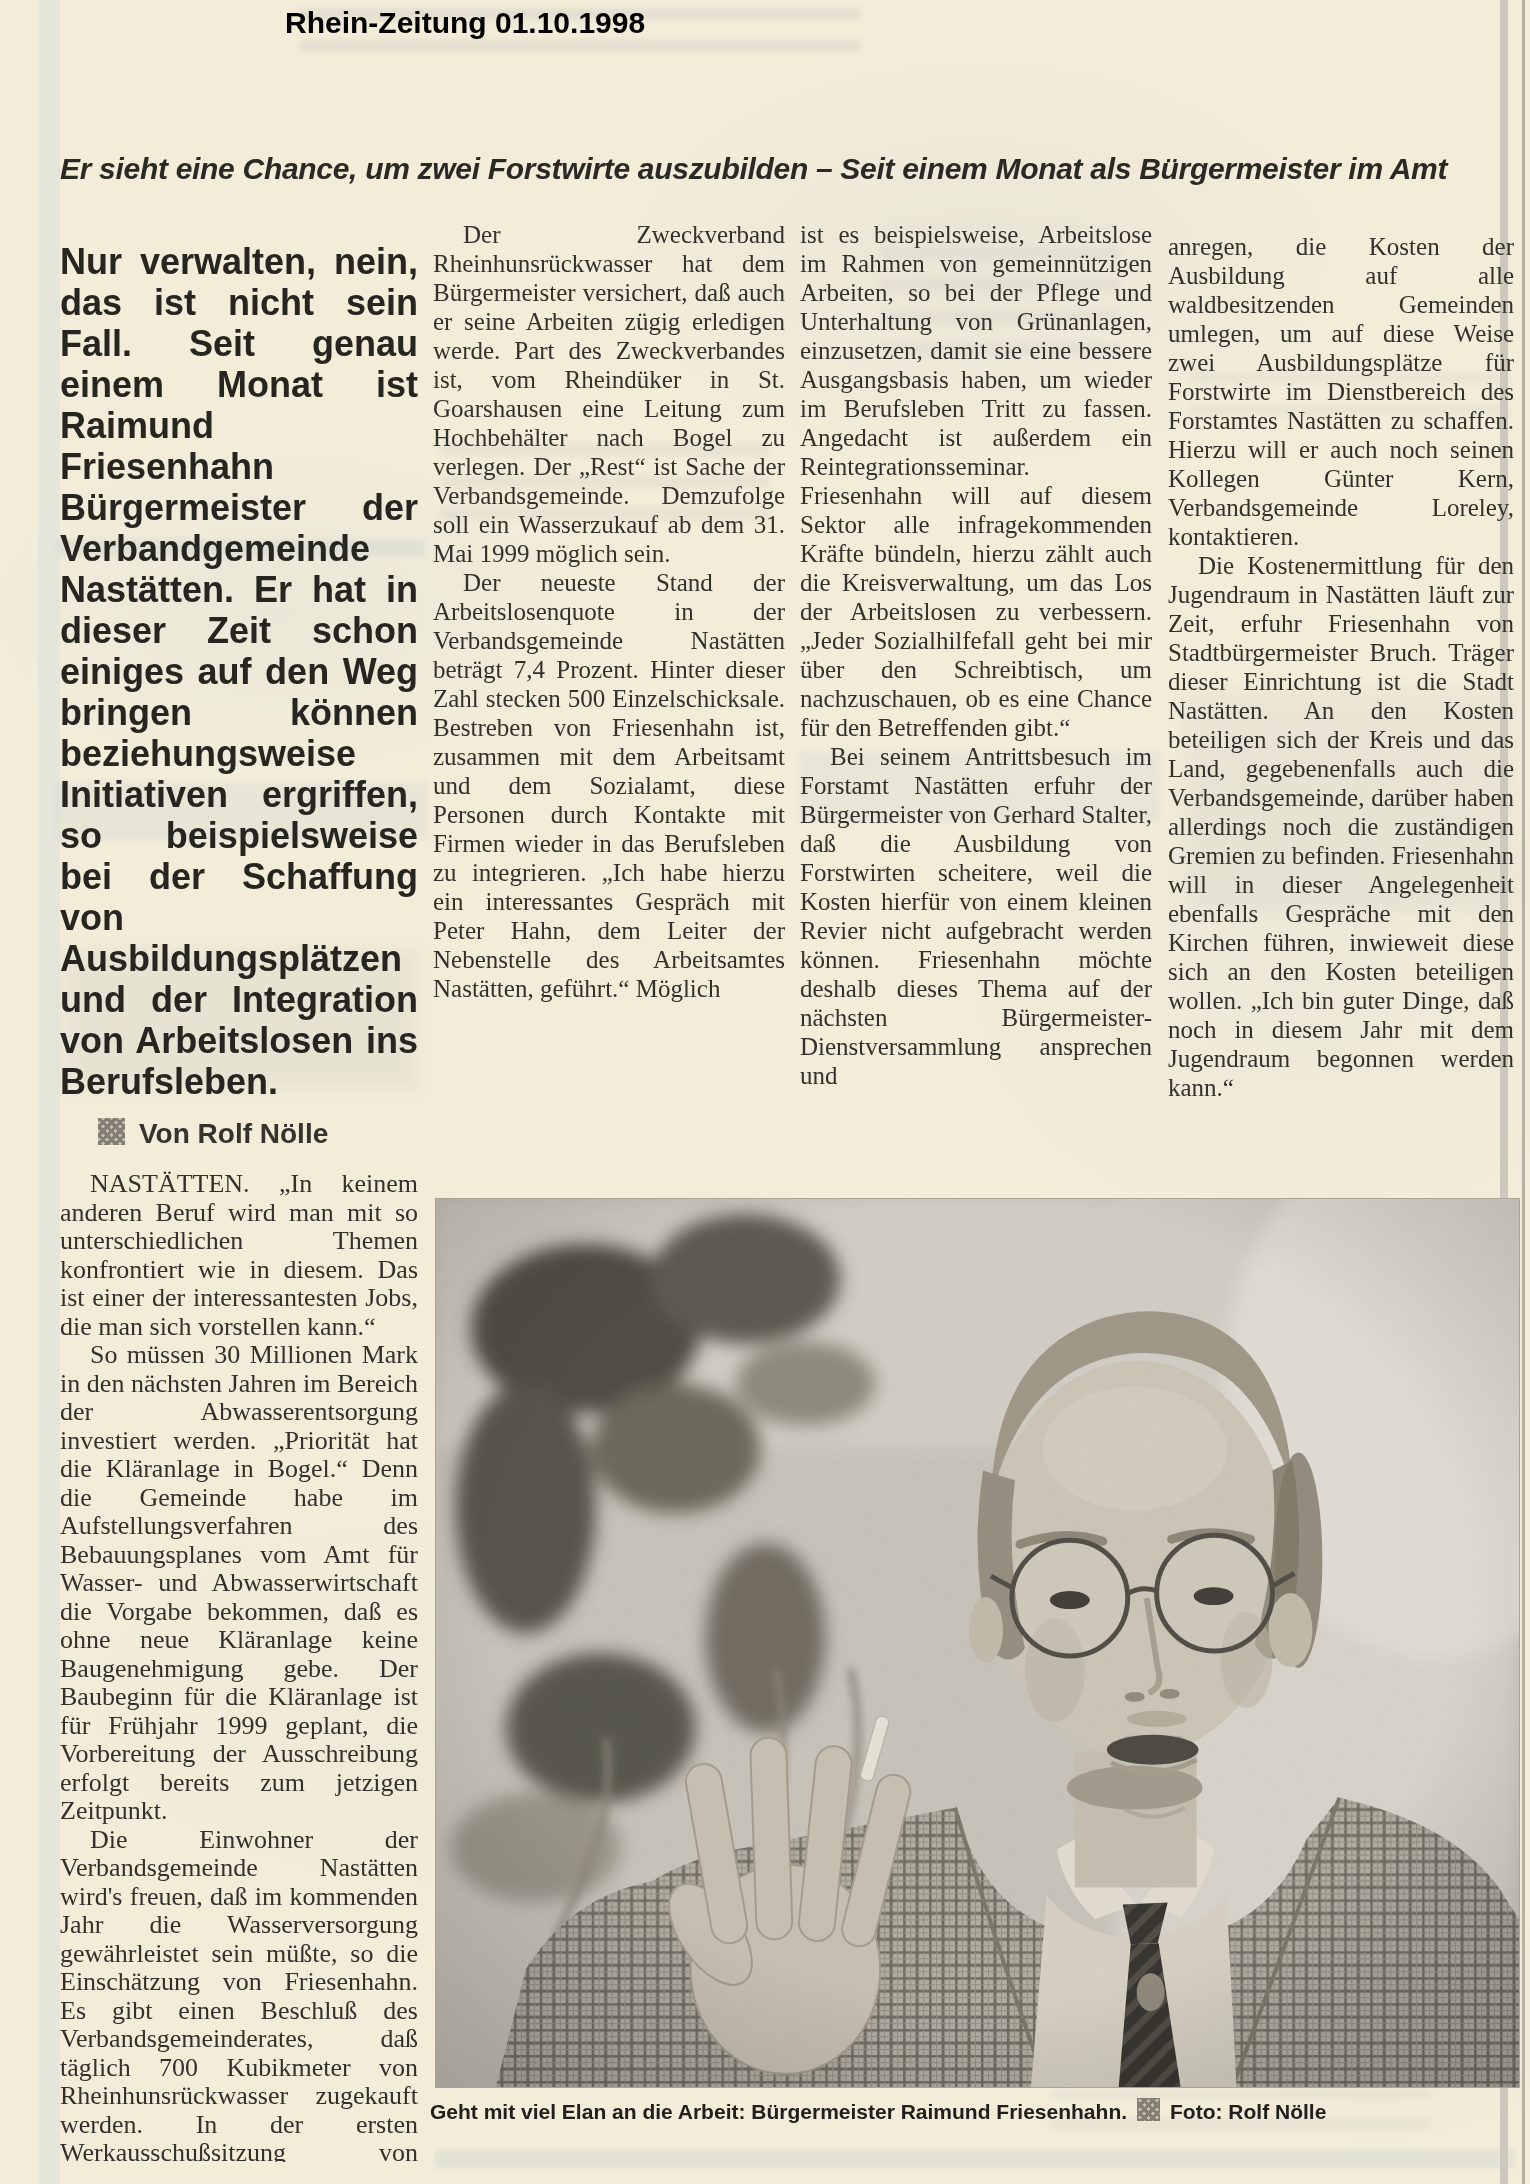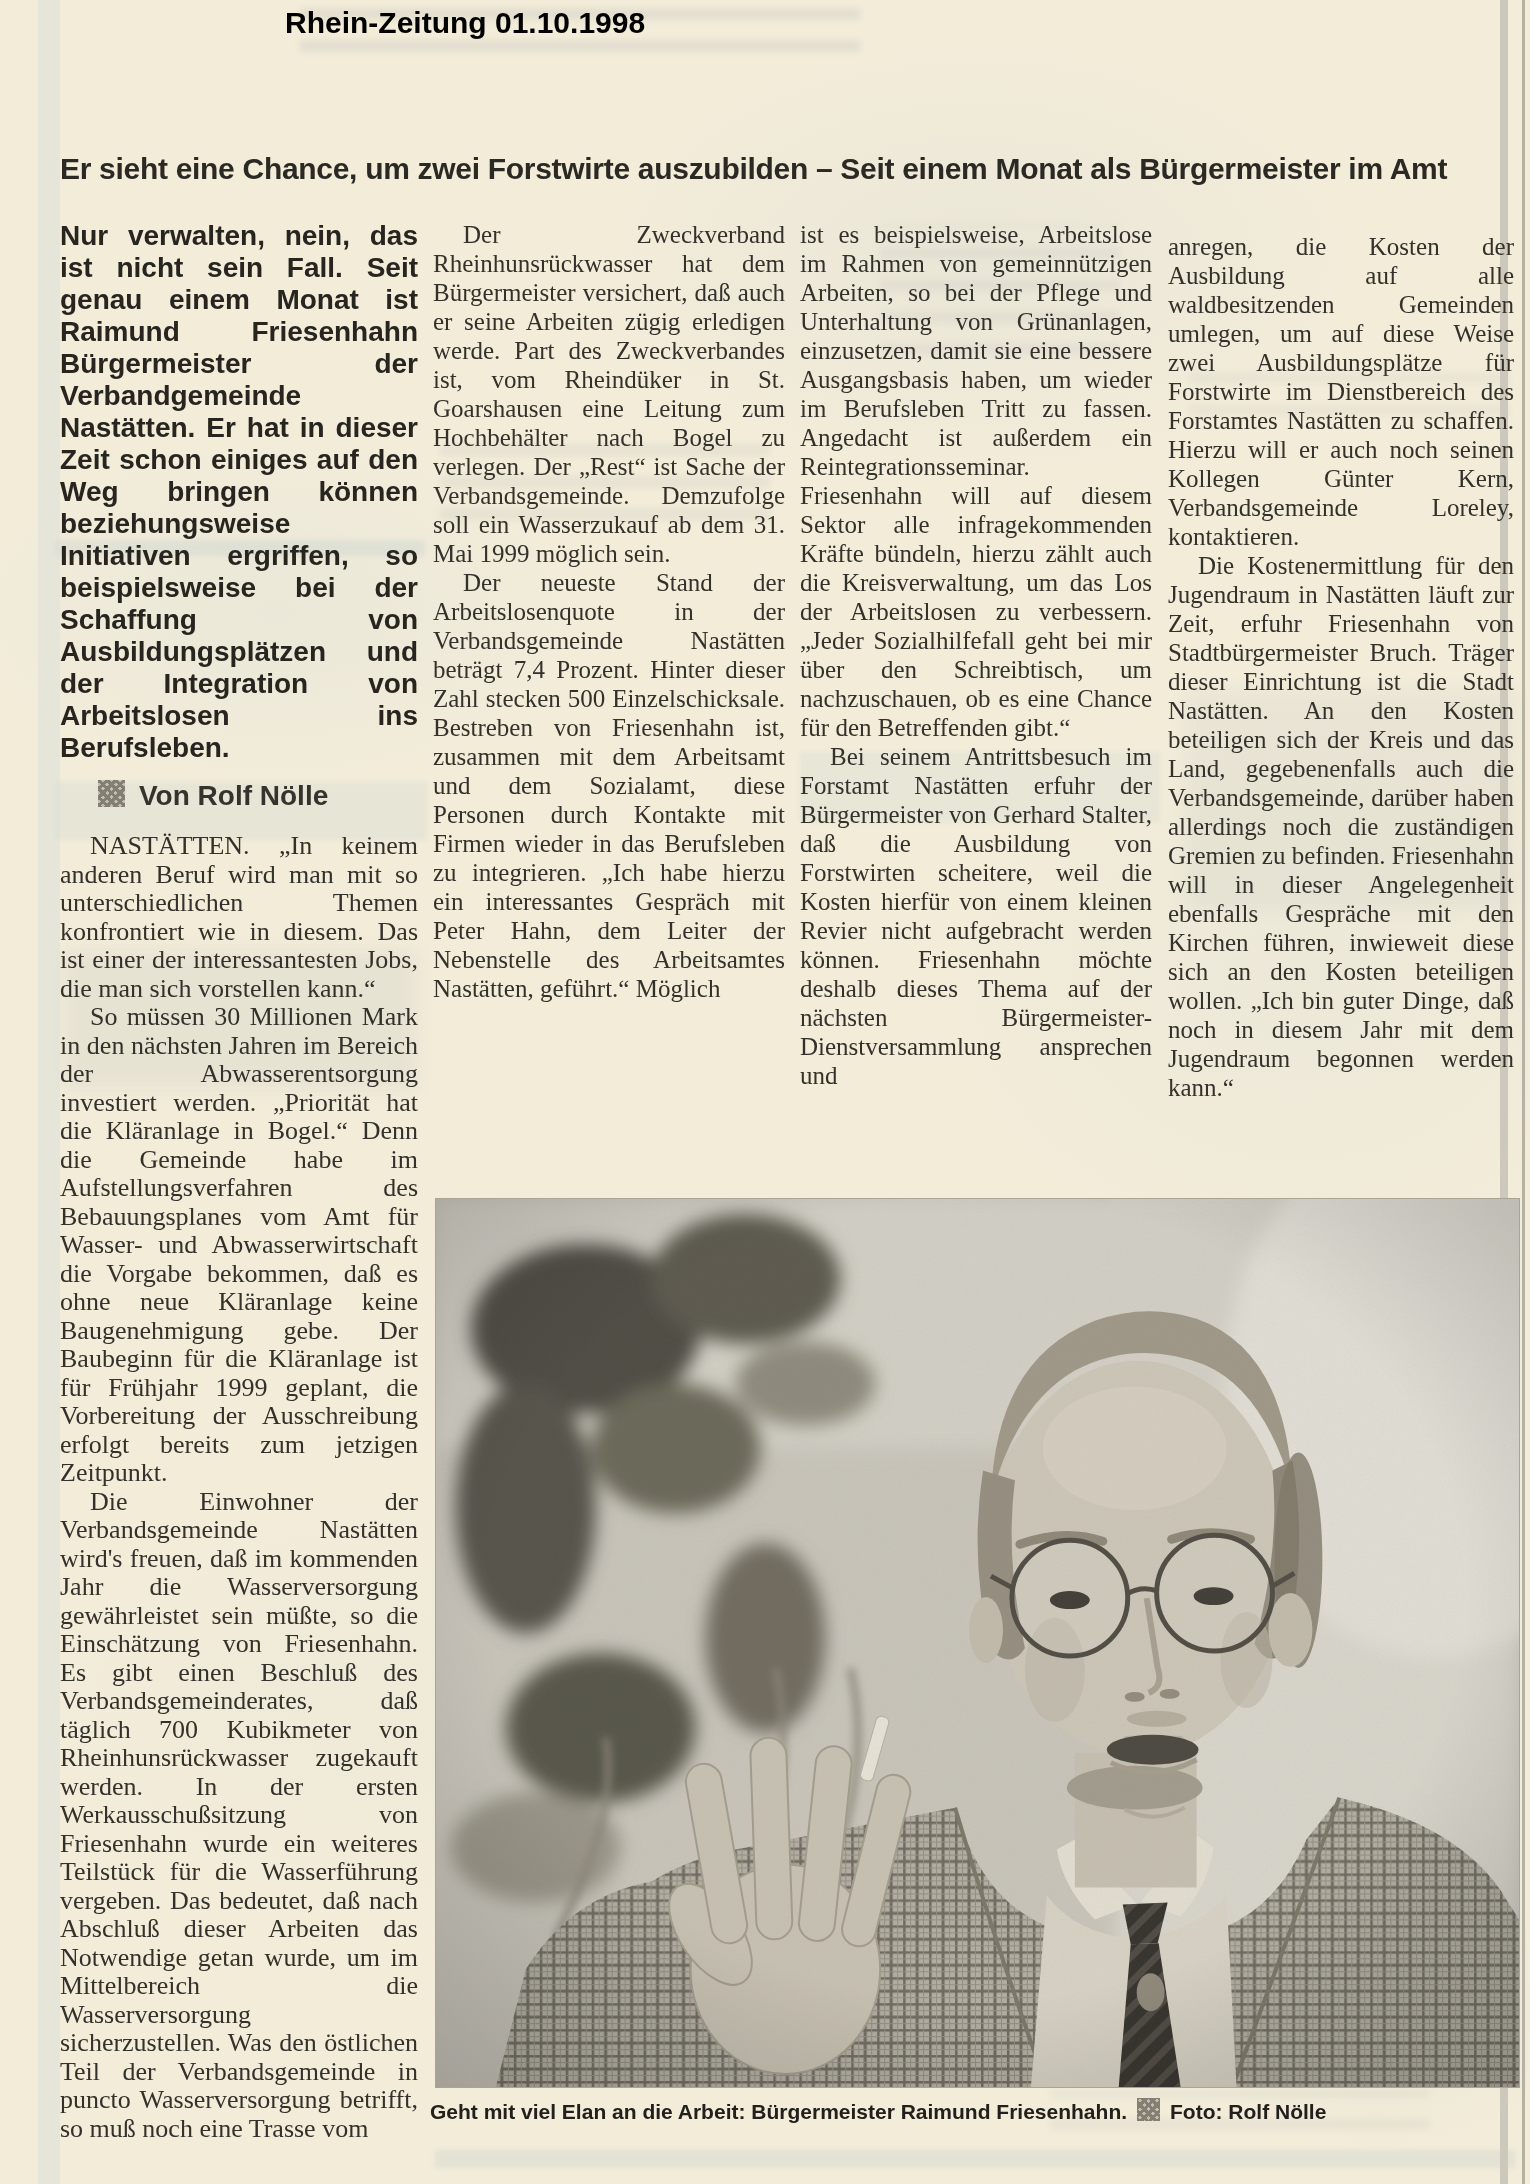--- a/index.html
+++ b/index.html
@@ -18,28 +18,28 @@
   .ghost{position:absolute;filter:blur(3px);opacity:.55;pointer-events:none;
     background-image:repeating-linear-gradient(0deg, rgba(118,126,140,.22) 0 12px, transparent 12px 32px);}
   .ghost.blob{background-image:none;background-color:rgba(120,132,148,.16);filter:blur(9px);}
   .tintband{position:absolute;pointer-events:none;background:rgba(150,180,195,.16);filter:blur(2px);}
   .edge{position:absolute;top:0;height:2184px;pointer-events:none;}
   
   .overlay-label{position:absolute;left:285px;top:6px;font-size:30px;font-weight:bold;color:#000;letter-spacing:0;}
   .headline{position:absolute;left:56px;top:34px;line-height:1;white-space:nowrap;}
   .headline span{display:inline-block;transform:scaleX(.72);transform-origin:0 0;
     font-size:103px;font-weight:bold;letter-spacing:-3px;color:#21201d;}
-  .subhead{position:absolute;left:60px;top:152px;width:1450px;font-size:30px;font-weight:bold;color:#2a2924;white-space:nowrap;letter-spacing:-.3px;}
+  .subhead{position:absolute;left:60px;top:152px;width:1450px;font-size:30px;font-weight:bold;color:#2a2924;white-space:nowrap;letter-spacing:-.3px;font-style:italic;}
   
   .col{position:absolute;top:220px;overflow:hidden;text-align:justify;}
   .col-1{left:60px;width:358px;height:1942px;}
   .col-2{left:433px;width:352px;height:978px;}
   .col-3{left:800px;width:352px;height:978px;}
   .col-4{left:1168px;width:346px;height:978px;margin-top:12px;}
-  .lead{font-size:28px;line-height:32px;font-weight:bold;color:#26251f;text-align:justify;}
+  .lead{font-size:36px;line-height:41px;font-weight:bold;color:#26251f;text-align:justify;margin-top:21px;}
   .byline{margin:16px 0 20px 38px;font-size:28px;font-weight:bold;color:#34332d;display:flex;align-items:flex-start;gap:14px;}
   .body-text p{margin:0;font-family:"Liberation Serif", serif;color:#33312c;}
   .col-1 .body-text p{font-size:26px;line-height:28.5px;}
   .col-2 .body-text p,.col-3 .body-text p,.col-4 .body-text p{font-size:25px;line-height:29px;}
   .body-text p.indent{text-indent:30px;}
   
   .checker{display:inline-block;background-color:#c3beaf;
     background-image:repeating-linear-gradient(45deg, #837f72 0 3px, transparent 3px 6px),
                      repeating-linear-gradient(-45deg, #837f72 0 3px, transparent 3px 6px);}
   .checker.byline-sq{width:27px;height:27px;flex:0 0 27px;}

